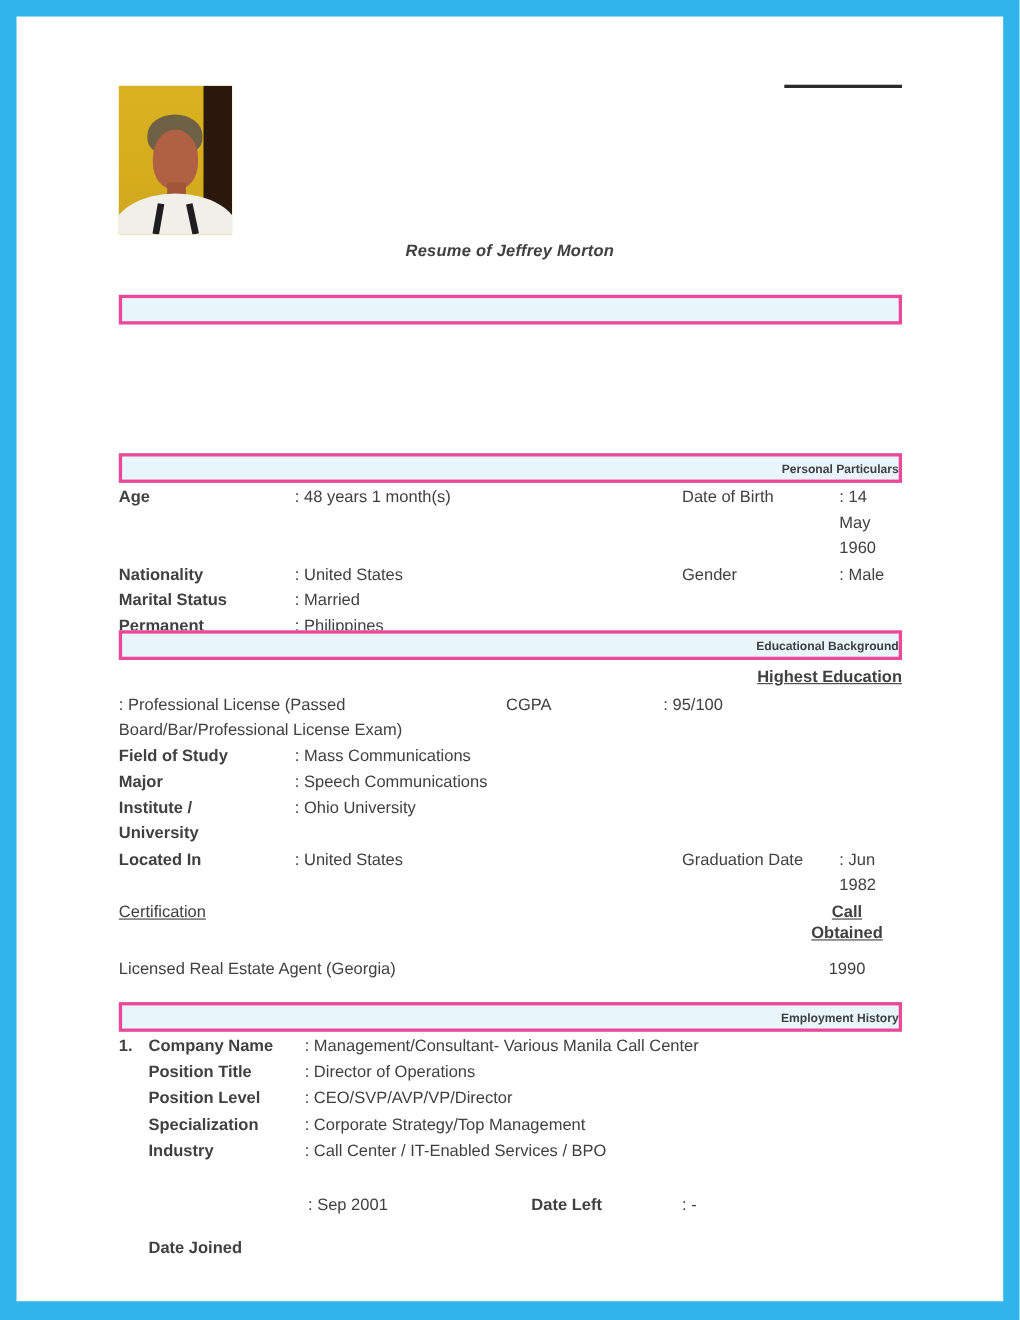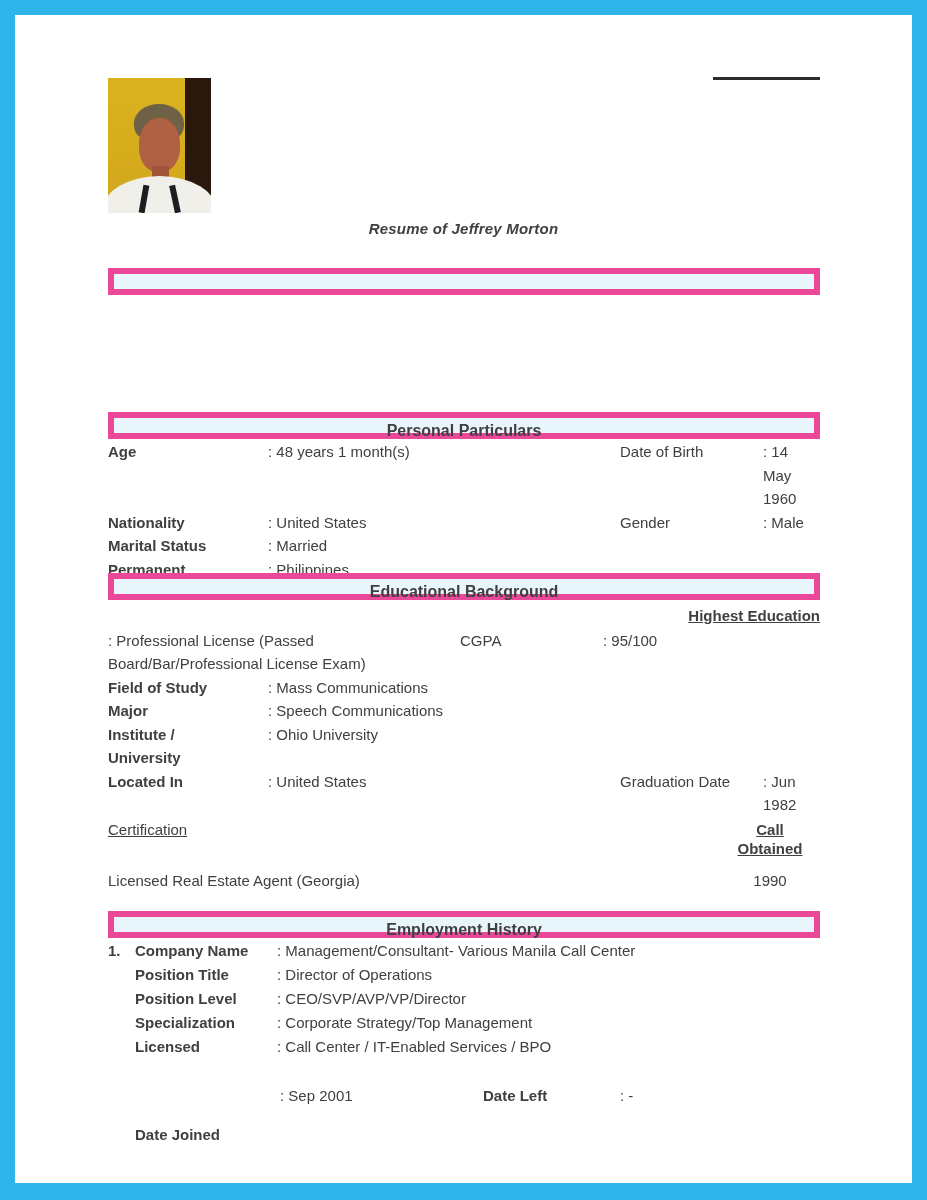--- a/index.html
+++ b/index.html
@@ -26,22 +26,22 @@
   .photo .neck { position:absolute; left:44px; top:88px; width:17px; height:16px; background:#a05538; }
   .photo .shirt { position:absolute; left:-6px; bottom:0; width:115px; height:37px; background:#f0efe9; border-radius:50% 50% 0 0 / 95% 95% 0 0; }
   .photo .lanyard-left { position:absolute; left:33px; bottom:0; width:6px; height:28px; background:#1d1d22; transform:rotate(10deg); }
   .photo .lanyard-right { position:absolute; left:64px; bottom:0; width:6px; height:28px; background:#1d1d22; transform:rotate(-12deg); }
   
   .topline { position:absolute; left:698px; top:62px; width:107px; height:3px; background:#2b2b2b; }
   .title { position:absolute; left:0; top:205px; width:897px; text-align:center; font-size:15px; font-weight:bold; font-style:italic; letter-spacing:0.2px; }
   
   .band {
     box-sizing:border-box; height:27px; line-height:25px;
-    background:#e8f5fb; border:6px solid #ec4899;
-    text-align:center; font-size:16px; font-weight:bold;
+    background:#e8f5fb; border:3px solid #ec4899;
+    text-align:right; font-size:11px; font-weight:bold;
   }
   .band-empty { position:absolute; left:93px; top:253px; width:712px; }
   .section { position:absolute; left:93px; width:712px; font-size:15px; }
   .sec-personal { top:397px; }
   .sec-education { top:558px; }
   .sec-certification { top:805px; }
   .sec-employment { top:896px; }
   .rows { margin-top:1px; }
   .row { display:flex; line-height:23.5px;gap:20px; }
   .lbl  { width:140px; font-weight:bold; }
@@ -177,21 +177,21 @@
         <span class="elbl">Position Level</span>
         <span class="eval">: CEO/SVP/AVP/VP/Director</span>
       </div>
       <div class="erow">
         <span class="num"></span>
         <span class="elbl">Specialization</span>
         <span class="eval">: Corporate Strategy/Top Management</span>
       </div>
       <div class="erow">
         <span class="num"></span>
-        <span class="elbl">Licensed</span>
+        <span class="elbl">Industry</span>
         <span class="eval">: Call Center / IT-Enabled Services / BPO</span>
       </div>
     </div>
     <div class="dates">
       <span class="dspacer"></span>
       <span class="dlbl">Date Joined</span>
       <span class="dval">: Sep 2001</span>
       <span class="dlbl2">Date Left</span>
       <span class="dval2">: -</span>
     </div>

